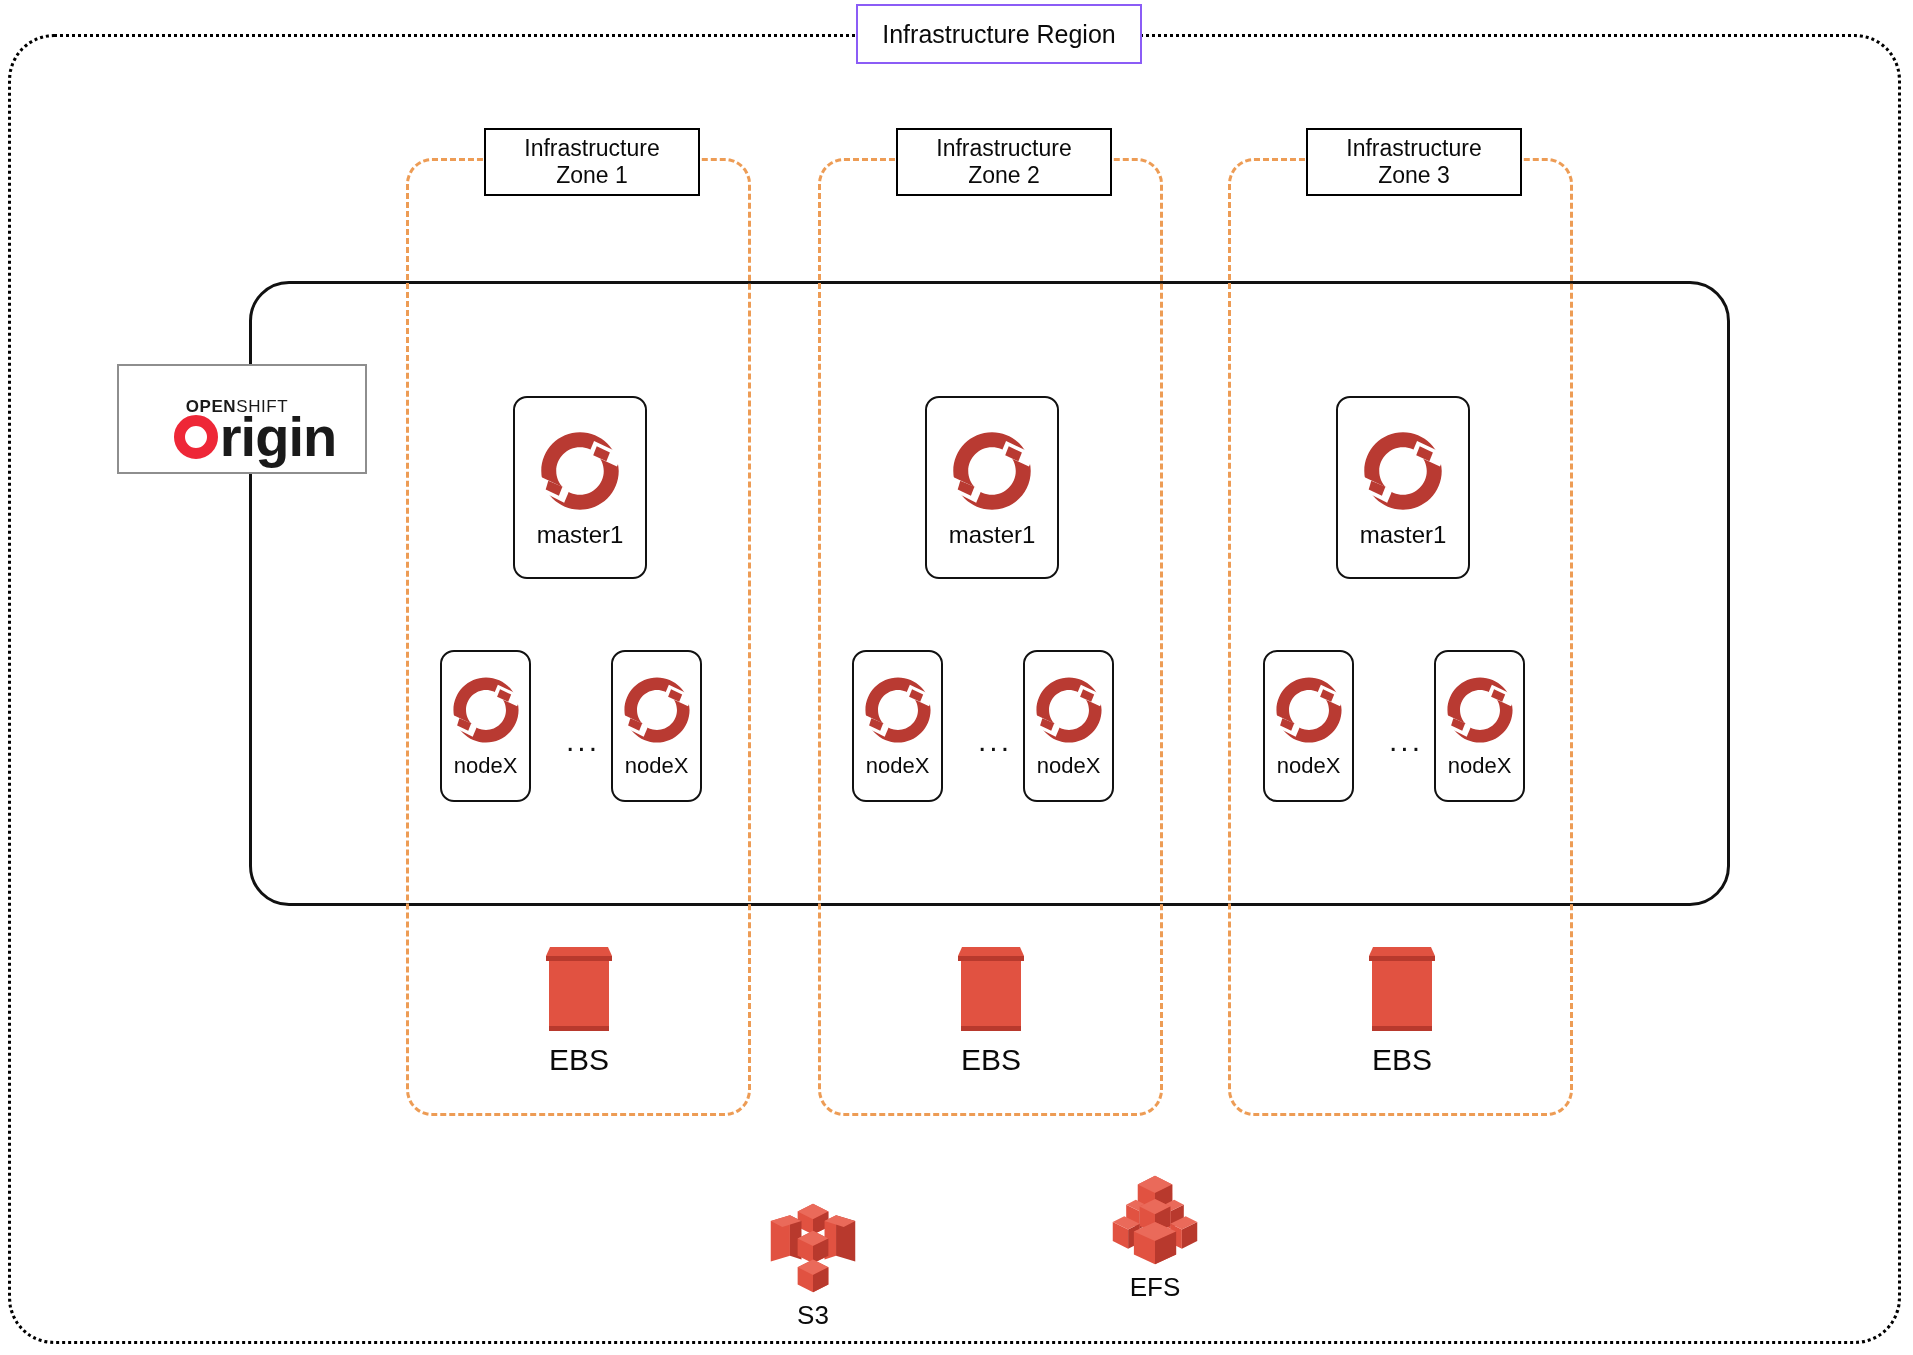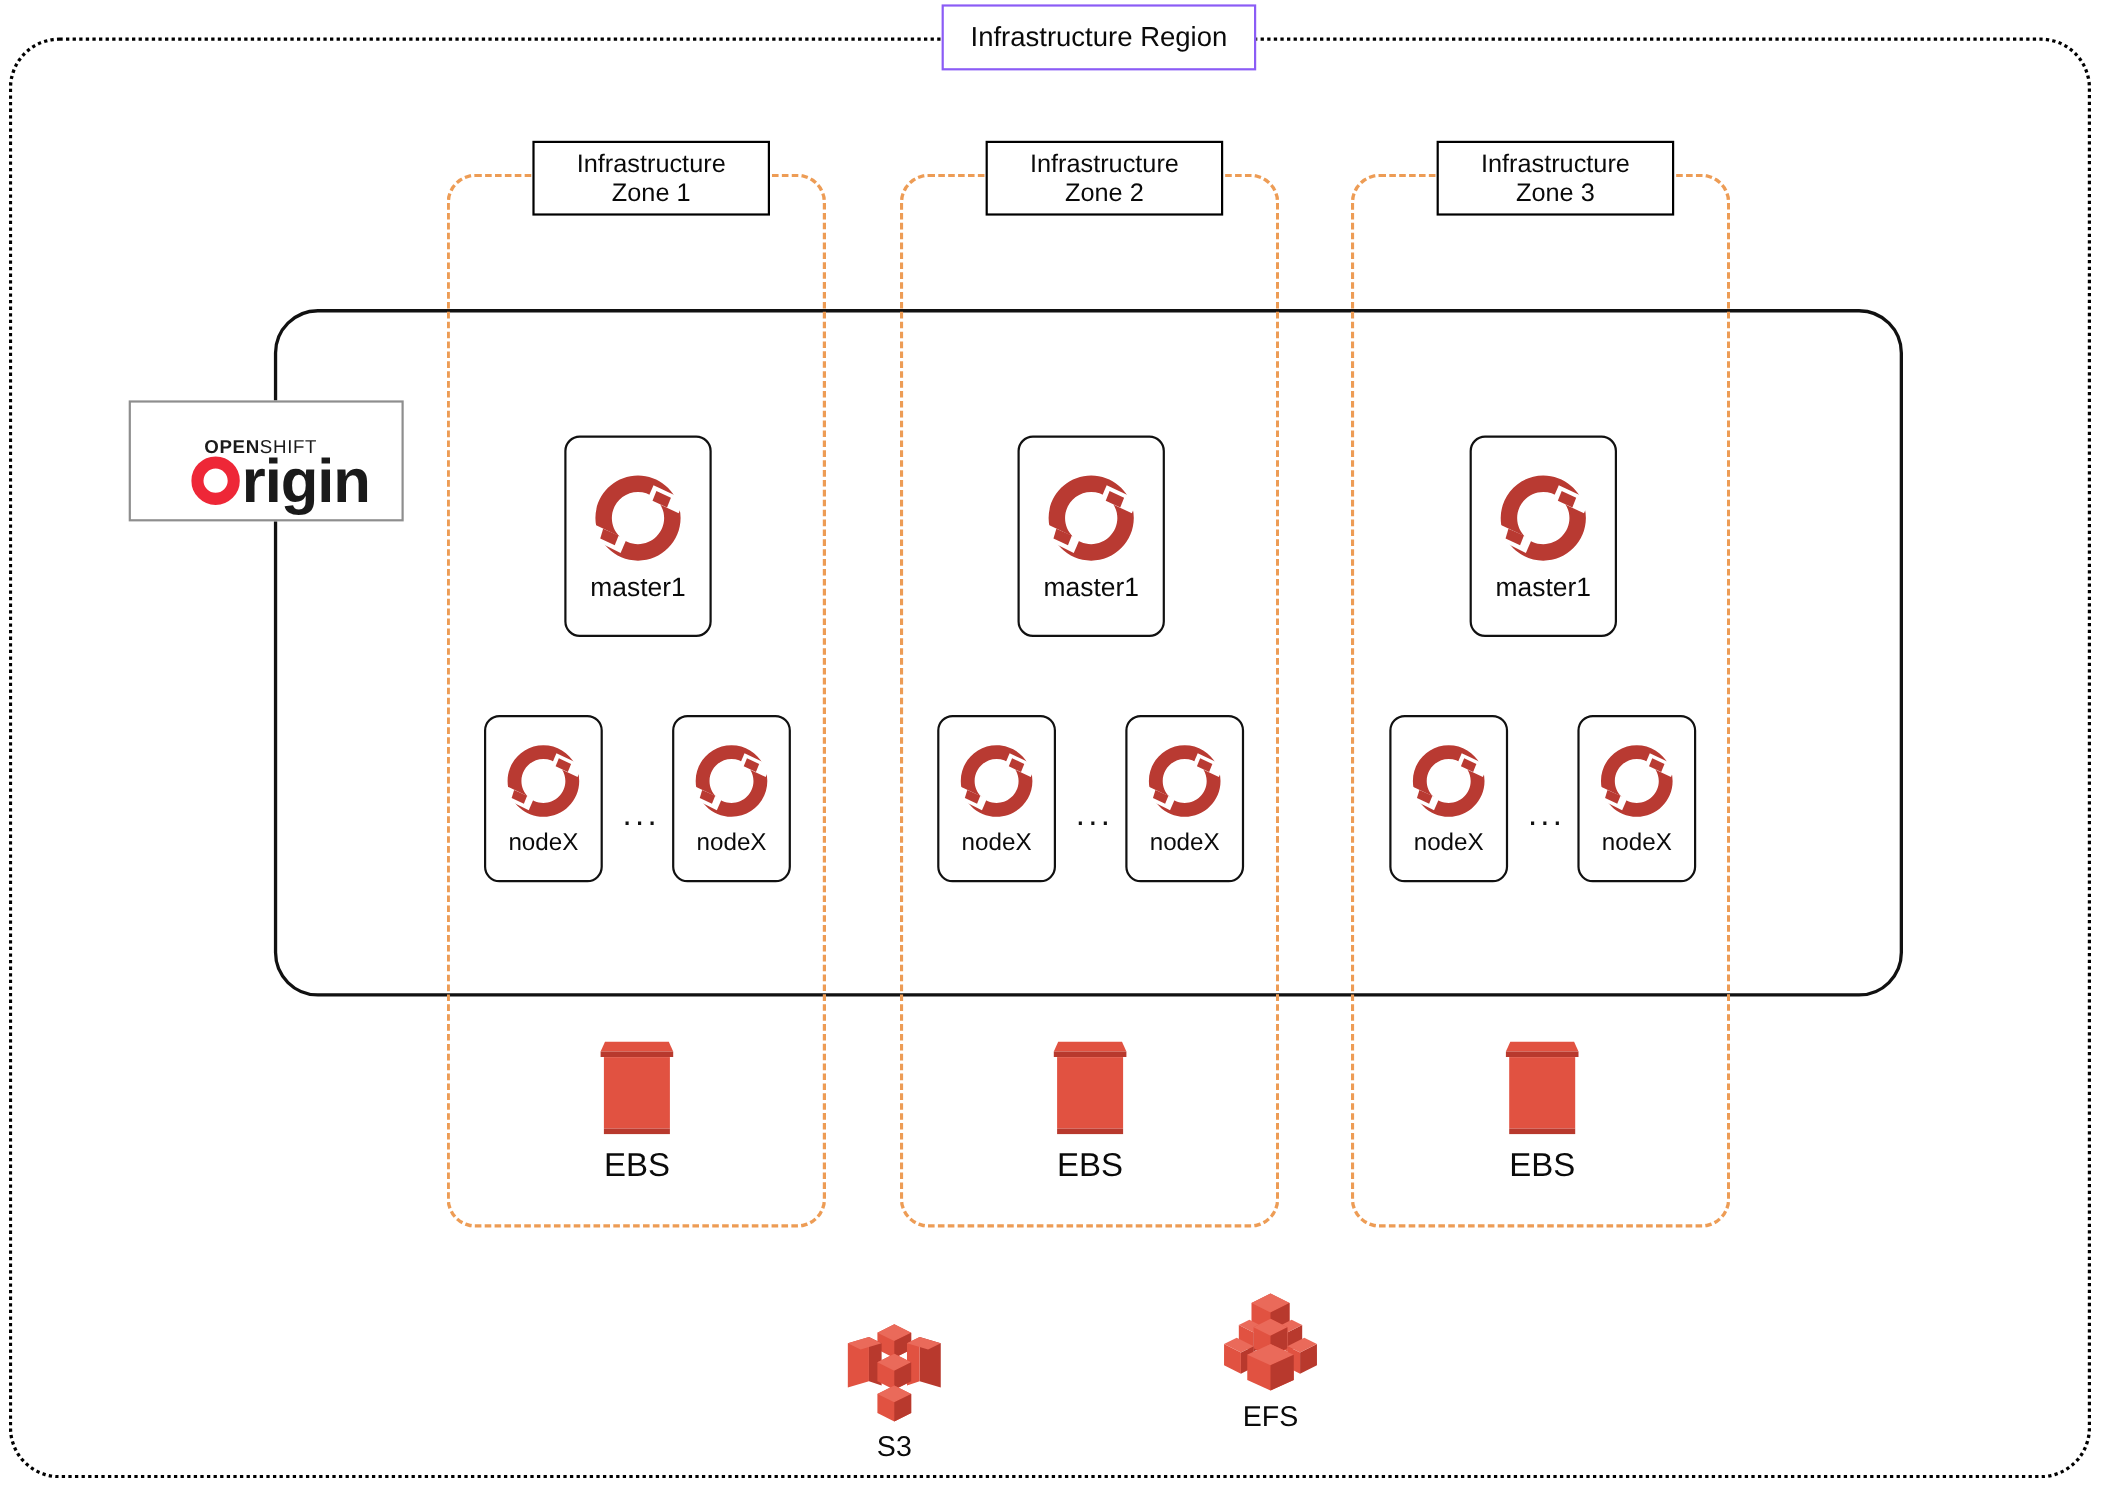--- a/index.html
+++ b/index.html
@@ -161,21 +161,21 @@
     flex-direction: column;
     align-items: center;
     justify-content: center;
     z-index: 5;
   }
   .node-master {
     width: 134px;
     height: 183px;
   }
   .node-worker {
-    width: 108px;
+    width: 91px;
     height: 152px;
   }
   .node-label {
     font-size: 24px;
     color: #0a0a0a;
     margin-top: 6px;
   }
   .node-worker .node-label { font-size: 22px; }
 
   

